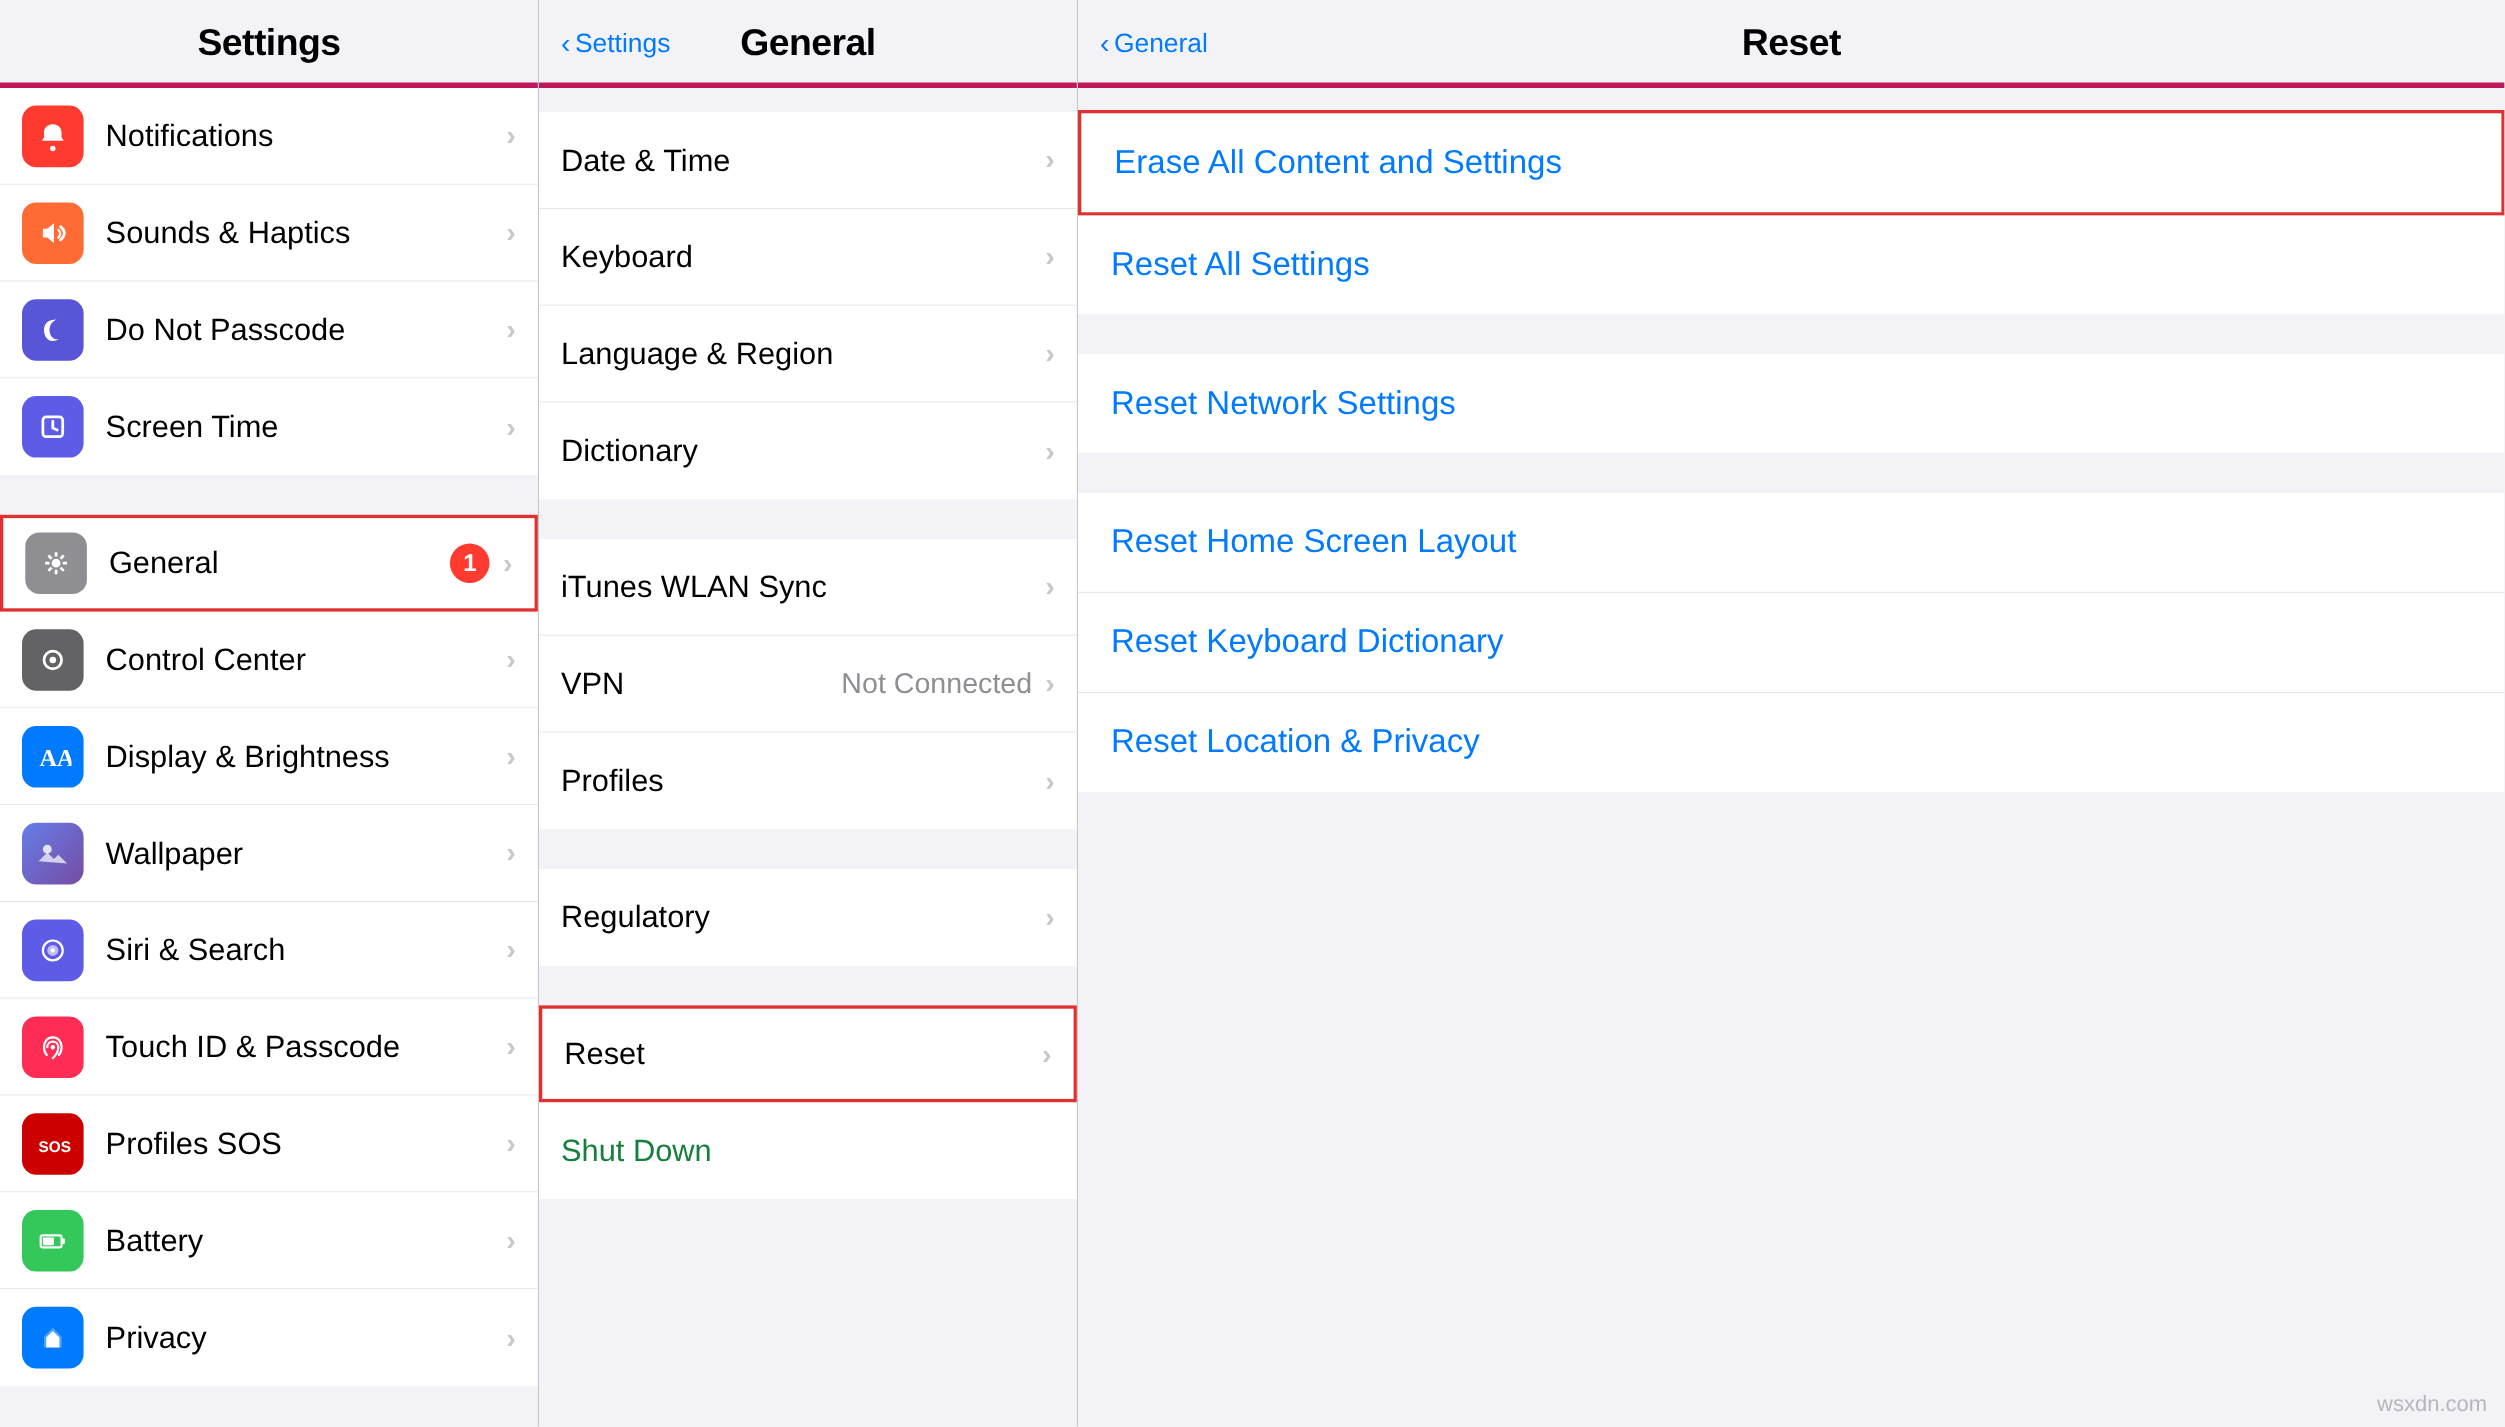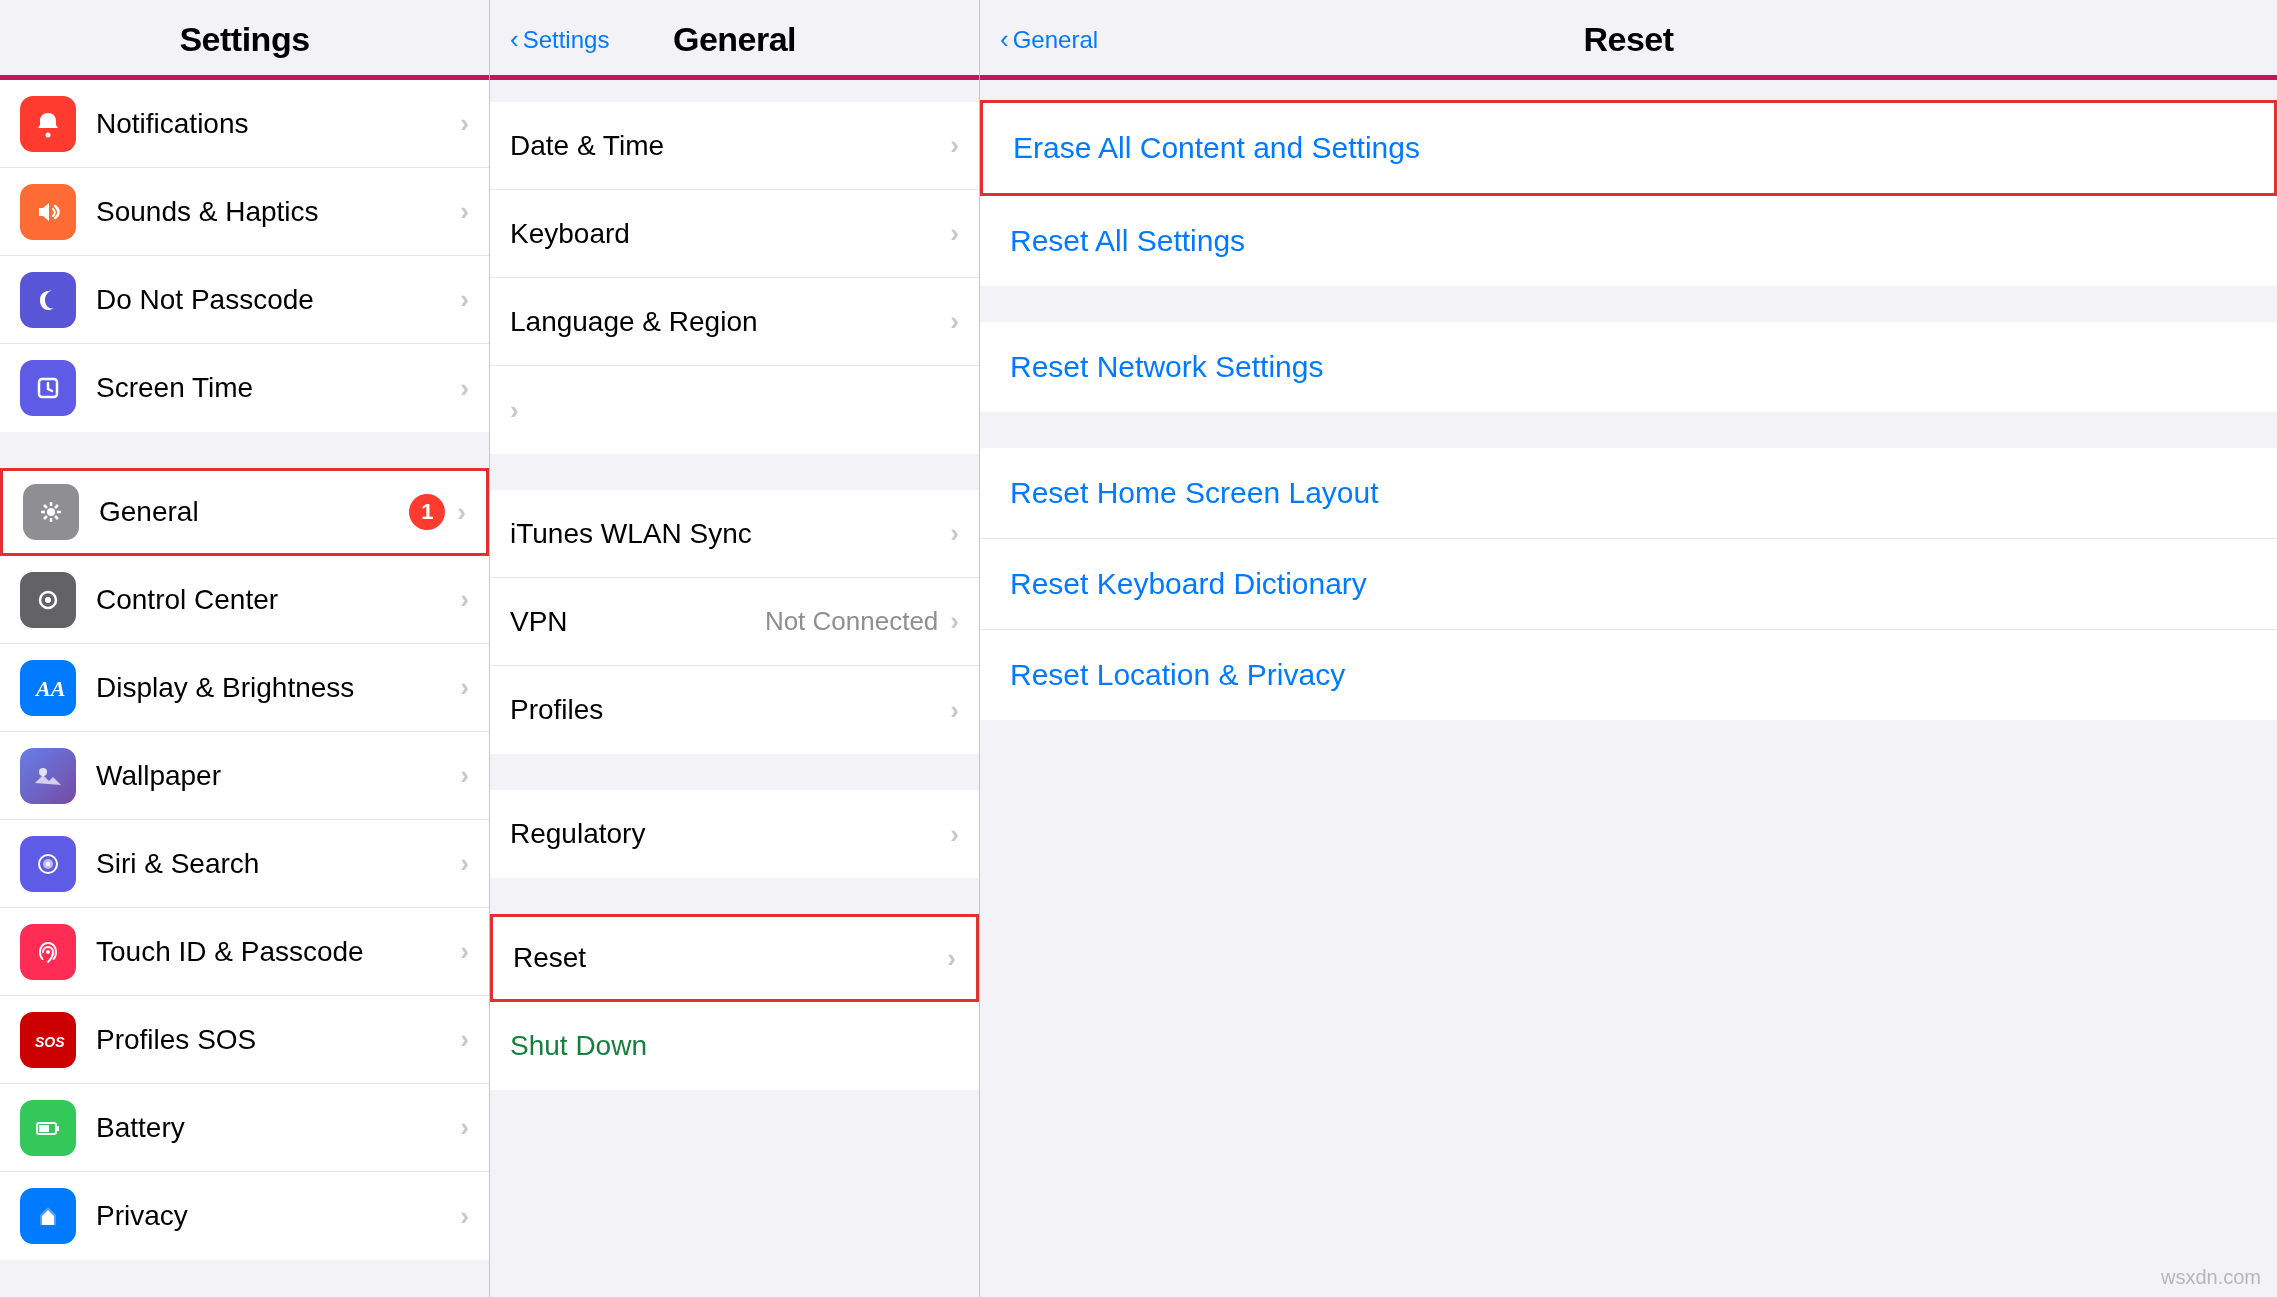--- a/index.html
+++ b/index.html
@@ -106,21 +106,20 @@
     .row-icon {
       width: 56px;
       height: 56px;
       border-radius: 13px;
       display: flex;
       align-items: center;
       justify-content: center;
       margin-right: 20px;
       flex-shrink: 0;
       font-size: 30px;
-      font-style: italic;
     }
 
     .row-content {
       flex: 1;
       display: flex;
       flex-direction: column;
     }
 
     .row-title {
       font-size: 28px;
@@ -454,20 +453,23 @@
       </div>
       <div class="row">
         <div class="row-content">
           <span class="row-title">Language &amp; Region</span>
         </div>
         <div class="row-right">
           <span class="chevron-right">›</span>
         </div>
       </div>
       <div class="row">
+        <div class="row-content">
+          <span class="row-title">Dictionary</span>
+        </div>
         <div class="row-right">
           <span class="chevron-right">›</span>
         </div>
       </div>
     </div>
 
     <div class="section-separator"></div>
 
     <div class="section">
       <div class="row">

